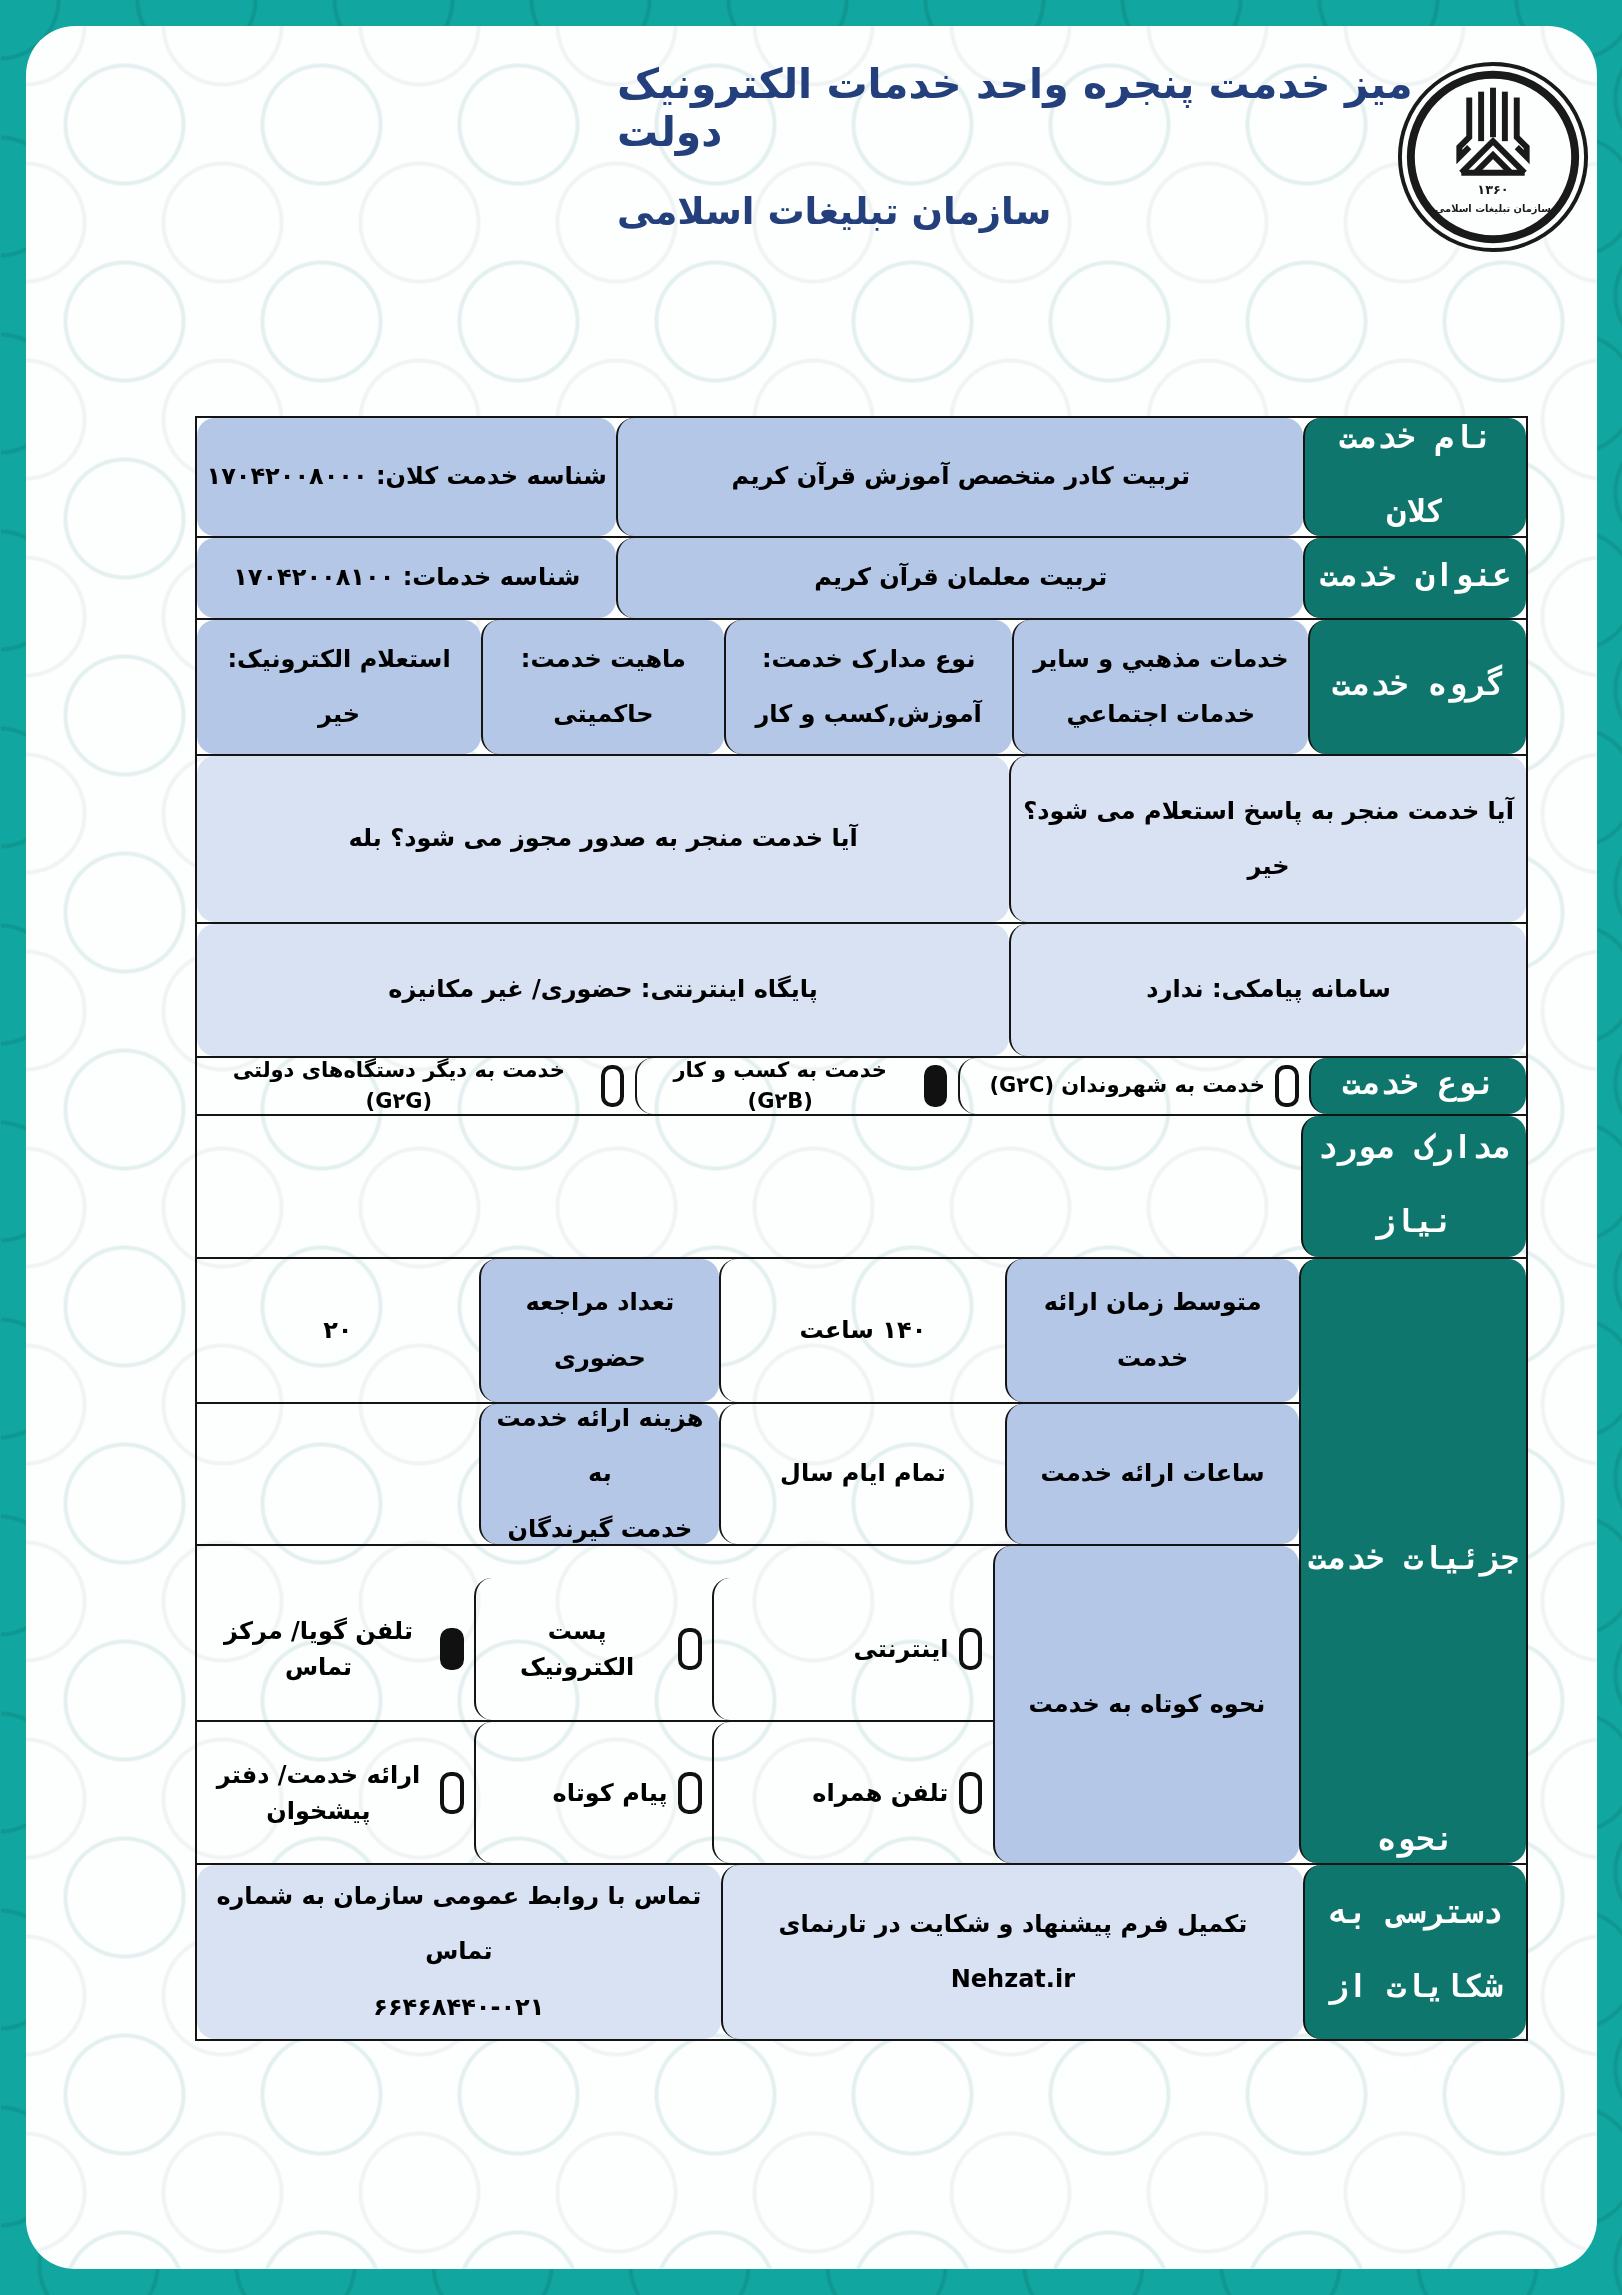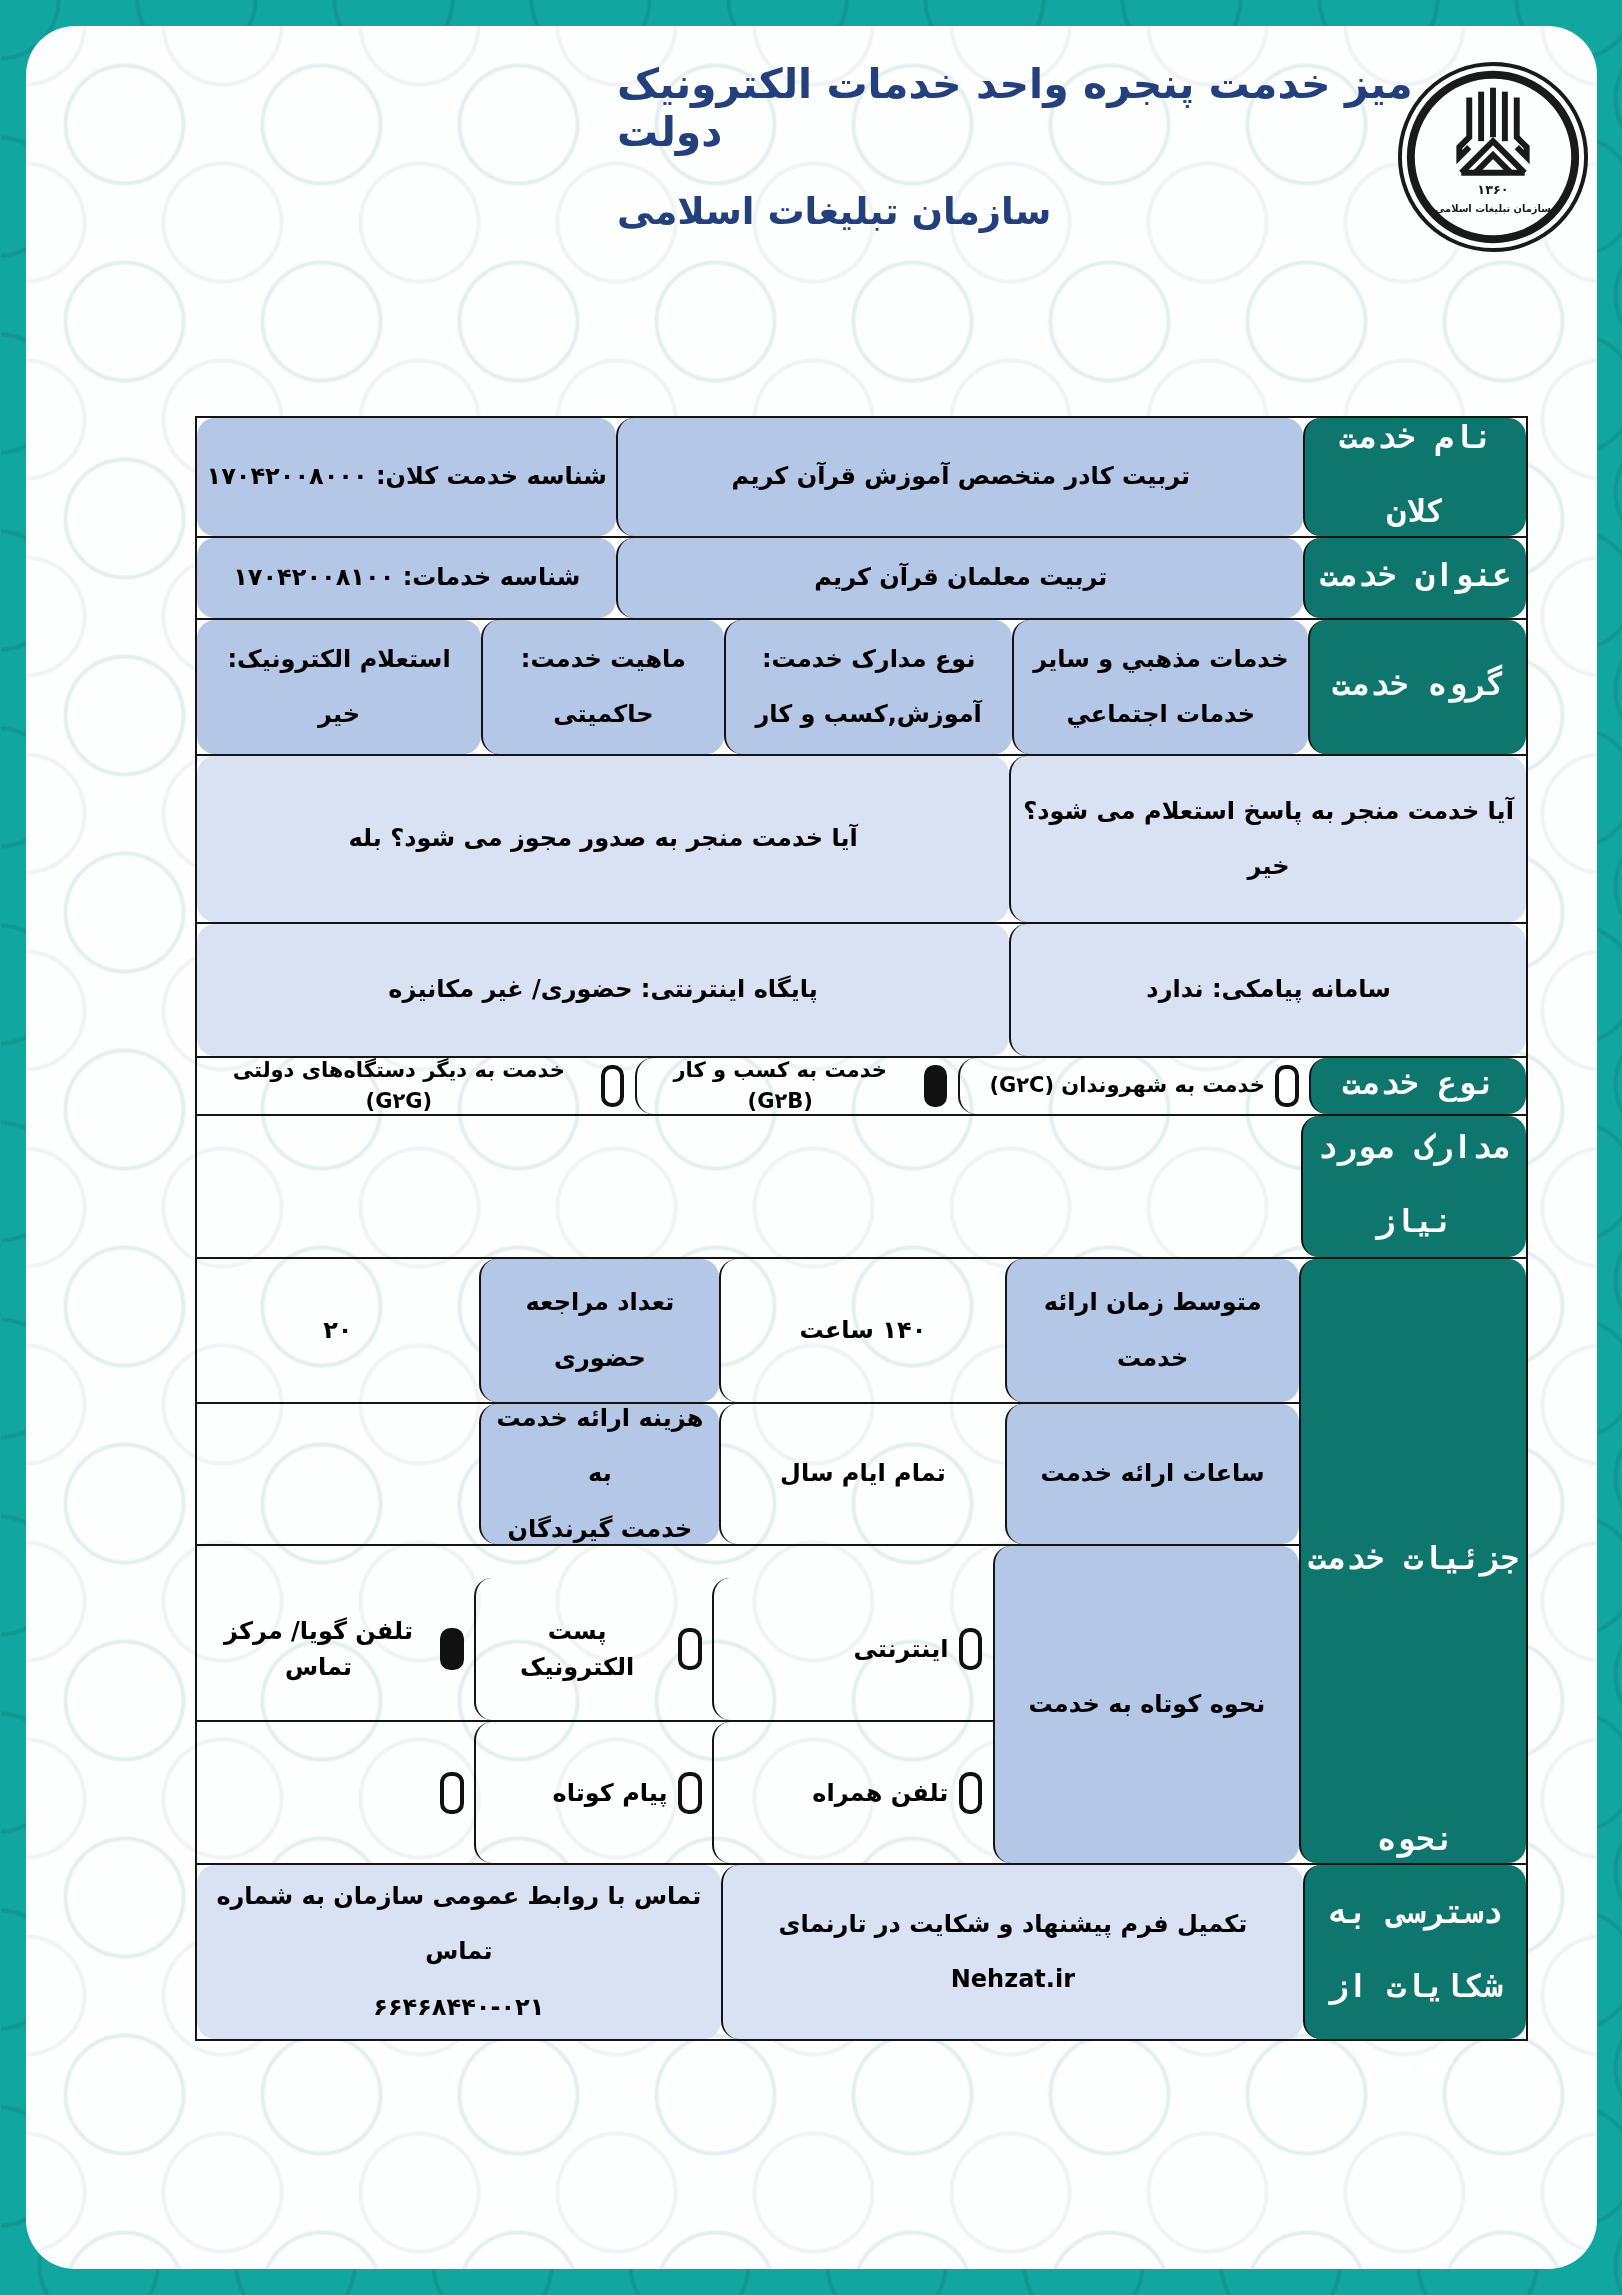--- a/index.html
+++ b/index.html
@@ -241,20 +241,21 @@
             <div class="cell pl cbcell w440">
               <span class="cb"></span>
               <span>تلفن همراه</span>
             </div>
             <div class="cell pl cbcell w367">
               <span class="cb"></span>
               <span>پیام کوتاه</span>
             </div>
             <div class="cell pl cbcell w437">
               <span class="cb"></span>
+              <span>ارائه خدمت/ دفتر پیشخوان</span>
             </div>
           </div>
 
         </div>
       </div>
 
     </div>
   </div>
 
   <div class="row h269">

